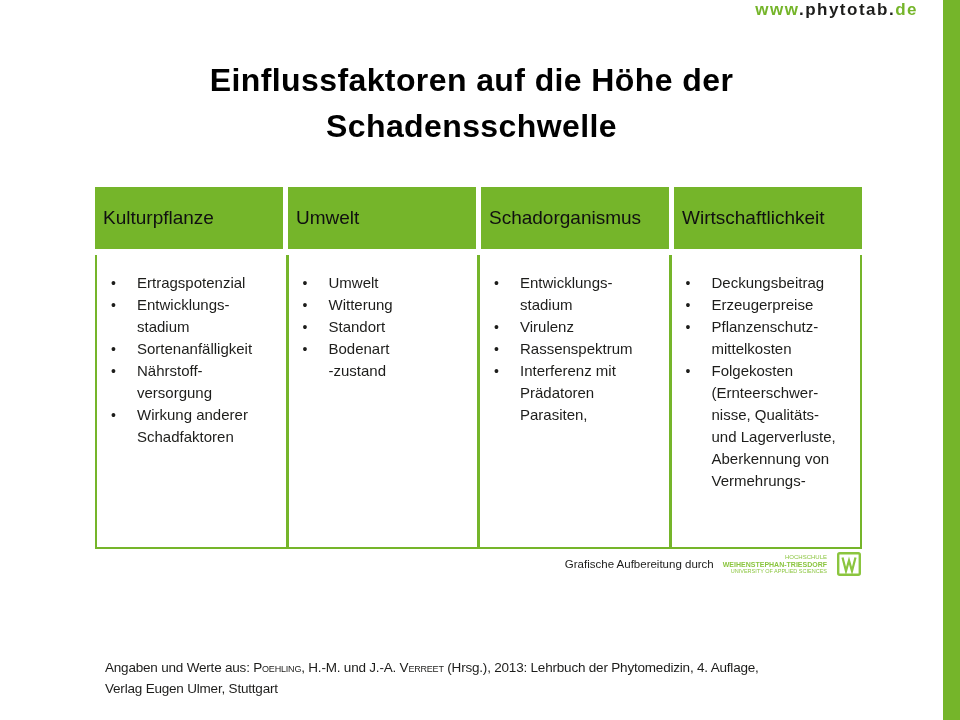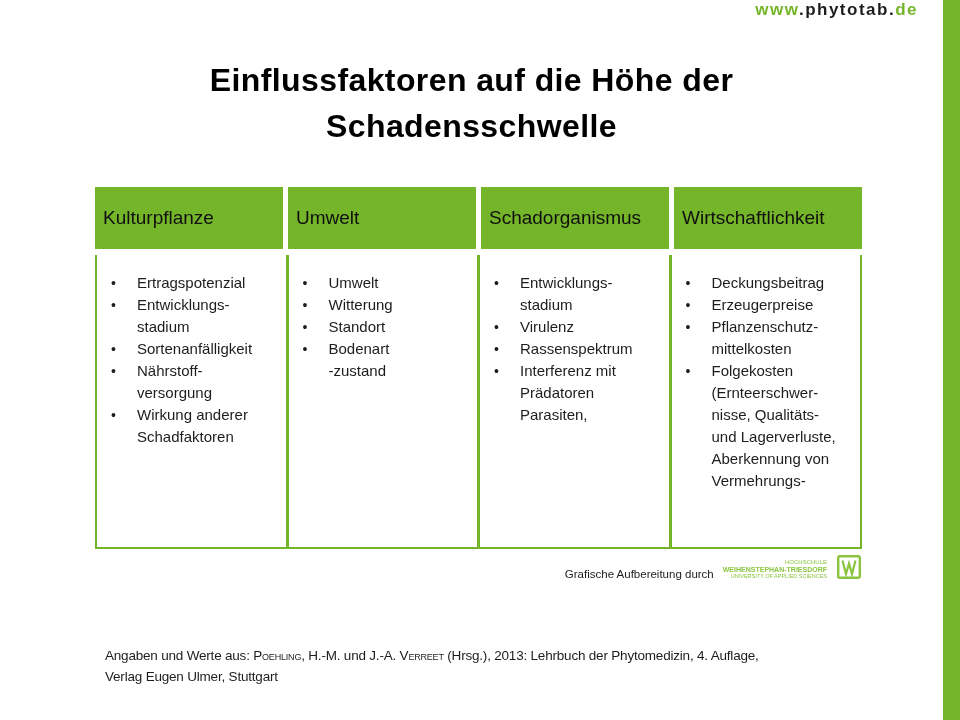--- a/index.html
+++ b/index.html
@@ -63,38 +63,38 @@
   }
   .td:last-child{border-right:none;}
   .item{display:flex;}
   .bullet{
     flex:none;width:27px;font-size:14px;padding-left:1px;
   }
   .lines{flex:1;}
   
   .attrib{
     position:absolute;top:548px;right:98px;height:32px;
-    display:flex;align-items:flex-end;gap:9px;
+    display:flex;align-items:center;gap:9px;
   }
   .attrib-label{font-size:11.5px;color:var(--ink);}
   .hswt-text{
     text-align:right;color:var(--logo_green);
     line-height:7px;white-space:nowrap;
   }
   .hswt-text .l1{font-size:6px;}
   .hswt-text .l2{font-size:7px;font-weight:bold;}
   .hswt-text .l3{font-size:5.5px;}
   .hswt-mark{width:26px;height:26px;display:block;}
   
   .citation{
     position:absolute;left:105px;top:645px;width:770px;
     font-size:13.5px;line-height:21px;letter-spacing:-0.2px;
     color:var(--ink);
   }
-  .citation .cite-line1{white-space:nowrap;}
+  .citation .cite-line1{white-space:nowrap;margin-top:12px;}
   .sc{font-variant:small-caps;}
 </style>
 </head>
 <body>
 
 <div class="side-bar"></div>
 
 <div class="site-logo">
   <span class="grn">www</span><span class="blk">.</span><span class="blk">phytotab</span><span class="blk">.</span><span class="grn">de</span>
 </div>

